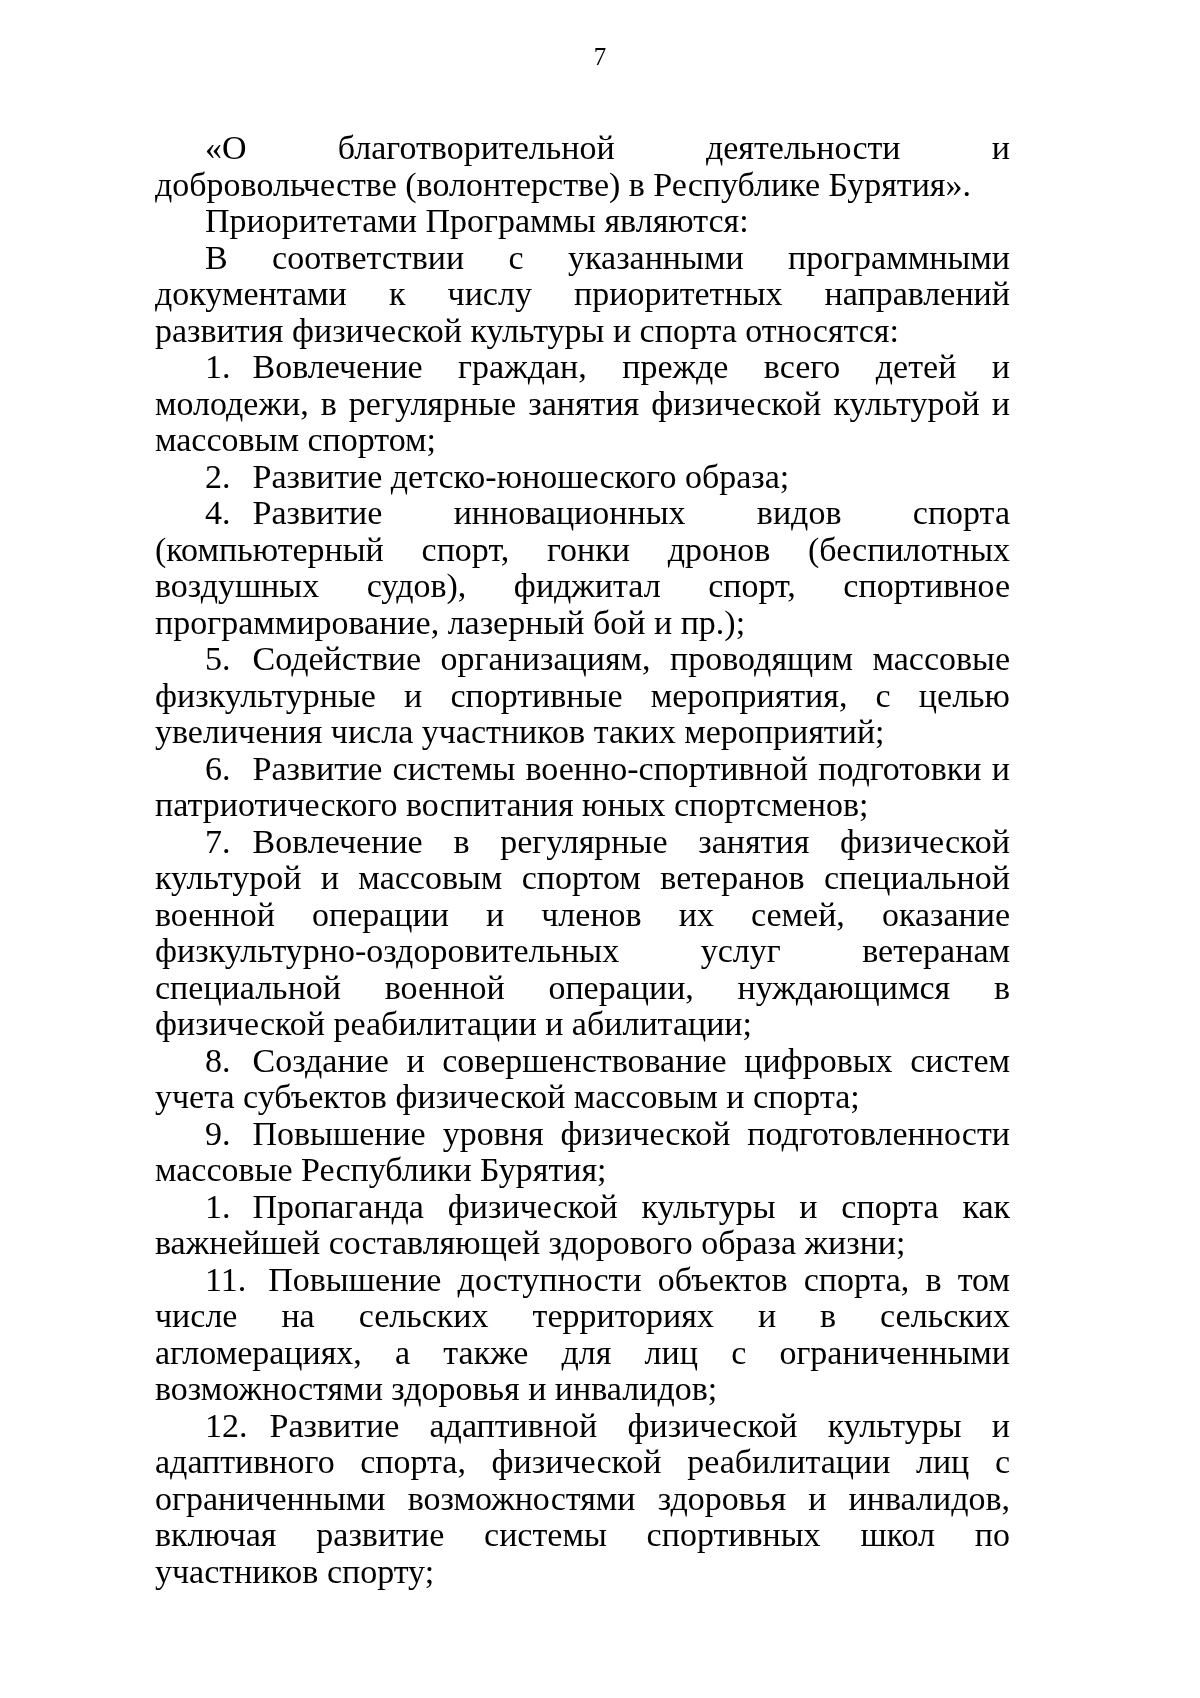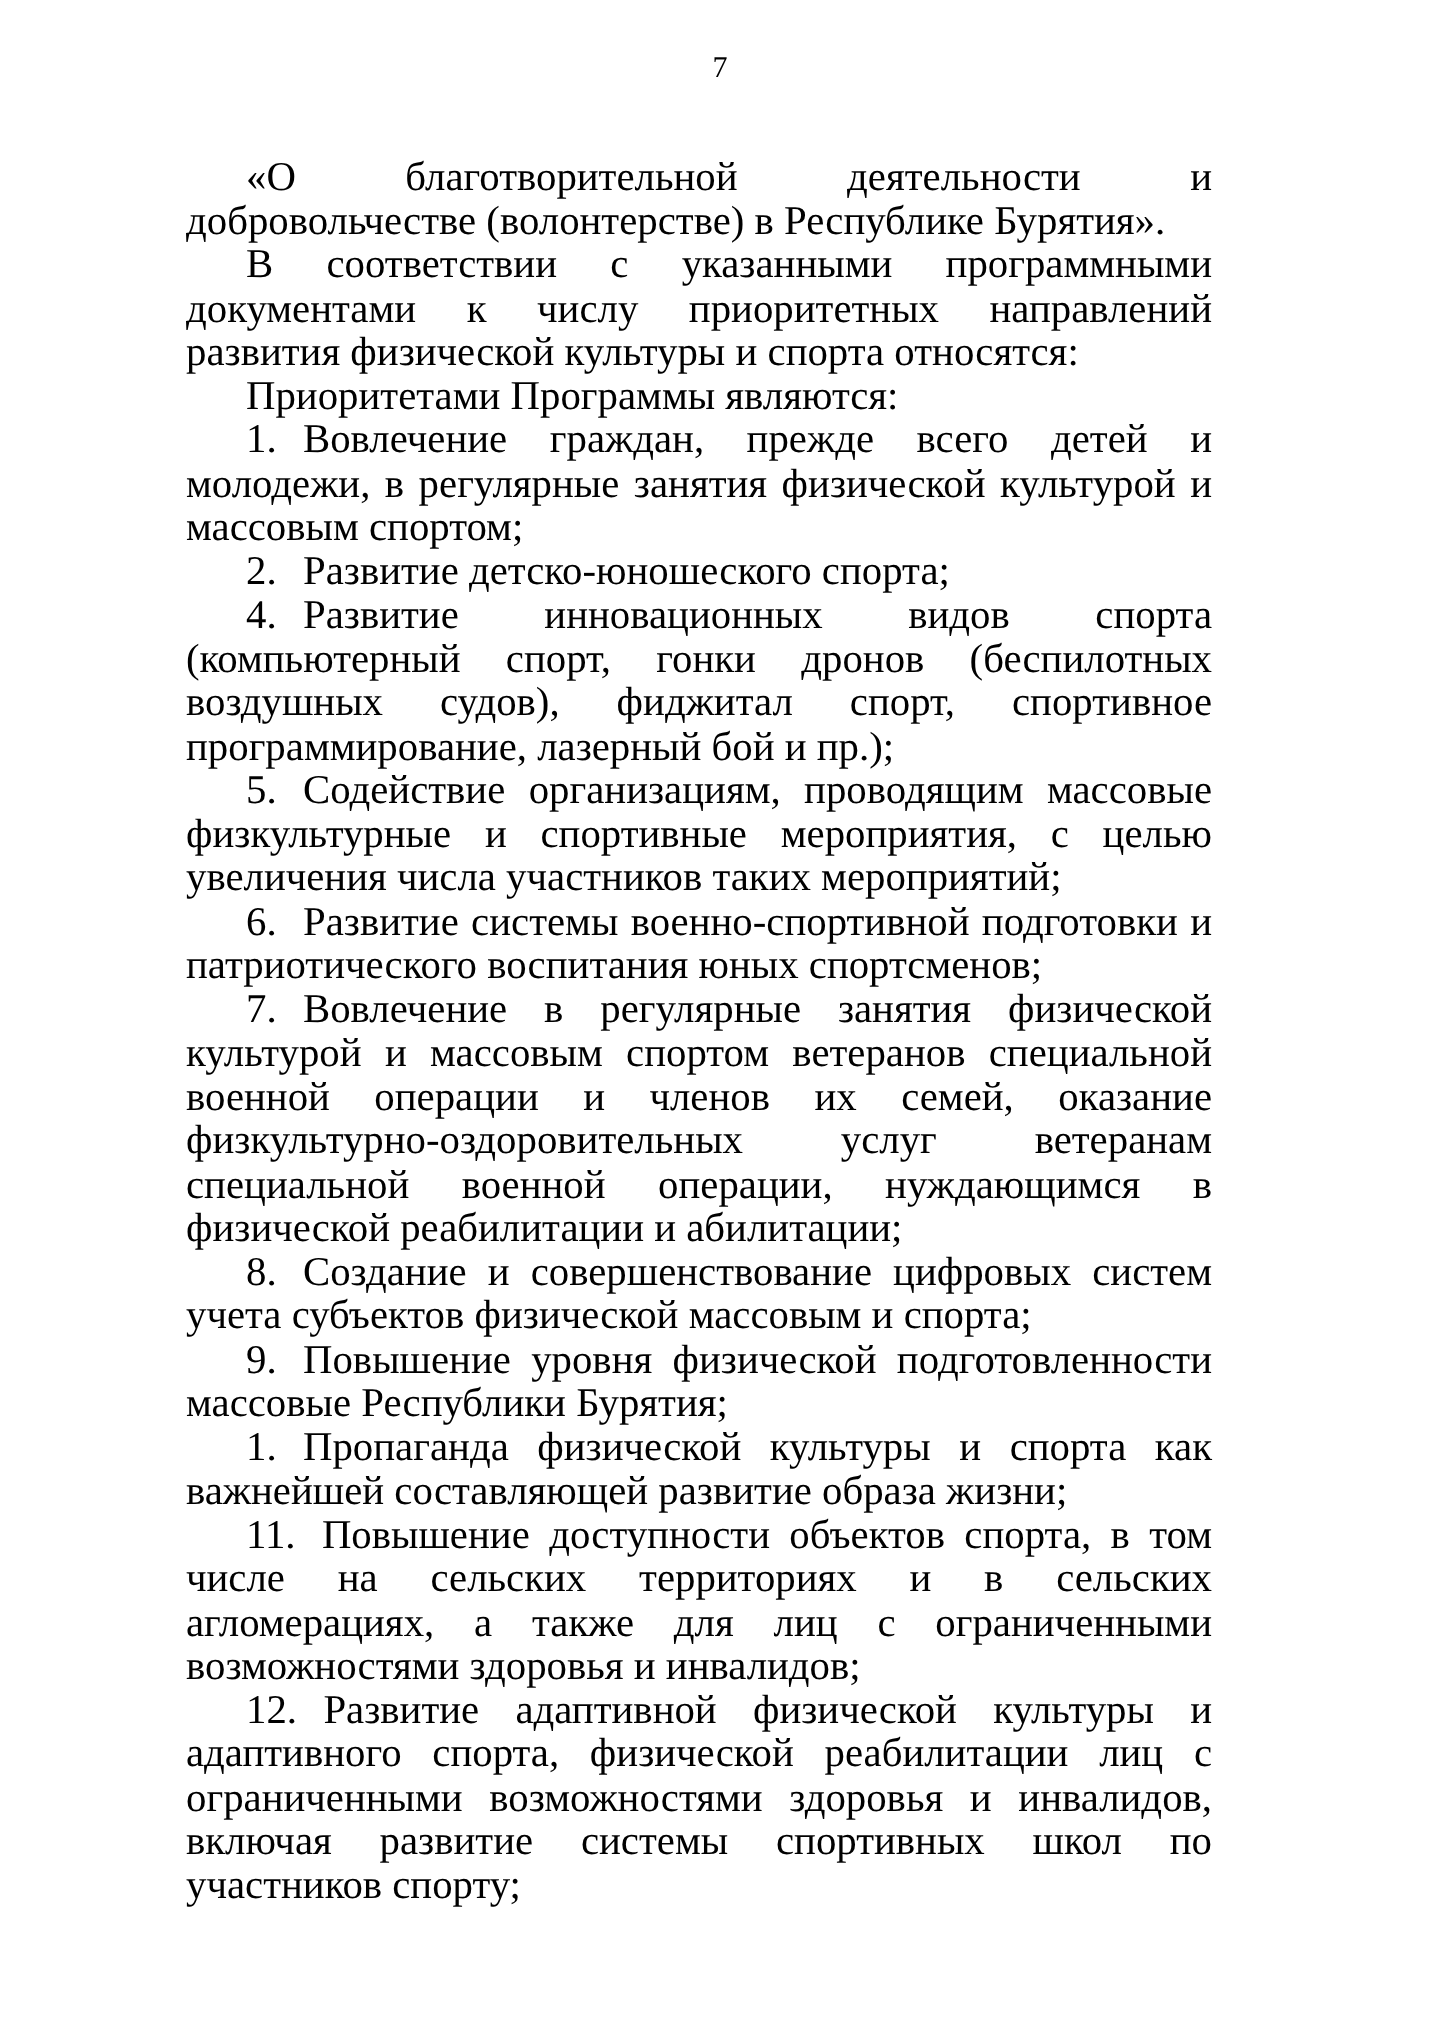--- a/index.html
+++ b/index.html
@@ -50,41 +50,41 @@
 <body>
 
 <div class="page">
 
   <div class="page-number">7</div>
 
   <div class="content">
 
     <p class="indent">«О благотворительной деятельности и добровольчестве (волонтерстве) в Республике Бурятия».</p>
 
+    <p class="indent">Приоритетами Программы являются:</p>
+
     <p class="indent">В соответствии с указанными программными документами к числу приоритетных направлений развития физической культуры и спорта относятся:</p>
-
-    <p class="indent">Приоритетами Программы являются:</p>
 
     <p class="indent"><span>1.</span><span style="display: inline-block; width: 22px;"></span><span>Вовлечение граждан, прежде всего детей и молодежи, в регулярные занятия физической культурой и массовым спортом;</span></p>
 
-    <p class="indent"><span>2.</span><span style="display: inline-block; width: 22px;"></span><span>Развитие детско-юношеского спорта;</span></p>
+    <p class="indent"><span>2.</span><span style="display: inline-block; width: 22px;"></span><span>Развитие детско-юношеского образа;</span></p>
 
 
     <p class="indent"><span>4.</span><span style="display: inline-block; width: 22px;"></span><span>Развитие инновационных видов спорта (компьютерный спорт, гонки дронов (беспилотных воздушных судов), фиджитал спорт, спортивное программирование, лазерный бой и пр.);</span></p>
 
     <p class="indent"><span>5.</span><span style="display: inline-block; width: 22px;"></span><span>Содействие организациям, проводящим массовые физкультурные и спортивные мероприятия, с целью увеличения числа участников таких мероприятий;</span></p>
 
     <p class="indent"><span>6.</span><span style="display: inline-block; width: 22px;"></span><span>Развитие системы военно-спортивной подготовки и патриотического воспитания юных спортсменов;</span></p>
 
     <p class="indent"><span>7.</span><span style="display: inline-block; width: 22px;"></span><span>Вовлечение в регулярные занятия физической культурой и массовым спортом ветеранов специальной военной операции и членов их семей, оказание физкультурно-оздоровительных услуг ветеранам специальной военной операции, нуждающимся в физической реабилитации и абилитации;</span></p>
 
     <p class="indent"><span>8.</span><span style="display: inline-block; width: 22px;"></span><span>Создание и совершенствование цифровых систем учета субъектов физической массовым и спорта;</span></p>
 
     <p class="indent"><span>9.</span><span style="display: inline-block; width: 22px;"></span><span>Повышение уровня физической подготовленности массовые Республики Бурятия;</span></p>
 
-    <p class="indent"><span>1.</span><span style="display: inline-block; width: 22px;"></span><span>Пропаганда физической культуры и спорта как важнейшей составляющей развитие образа жизни;</span></p>
+    <p class="indent"><span>1.</span><span style="display: inline-block; width: 22px;"></span><span>Пропаганда физической культуры и спорта как важнейшей составляющей здорового образа жизни;</span></p>
 
     <p class="indent"><span>11.</span><span style="display: inline-block; width: 22px;"></span><span>Повышение доступности объектов спорта, в том числе на сельских территориях и в сельских агломерациях, а также для лиц с ограниченными возможностями здоровья и инвалидов;</span></p>
 
     <p class="indent"><span>12.</span><span style="display: inline-block; width: 22px;"></span><span>Развитие адаптивной физической культуры и адаптивного спорта, физической реабилитации лиц с ограниченными возможностями здоровья и инвалидов, включая развитие системы спортивных школ по участников спорту;</span></p>
 
   </div>
 </div>
 
 </body></html>

